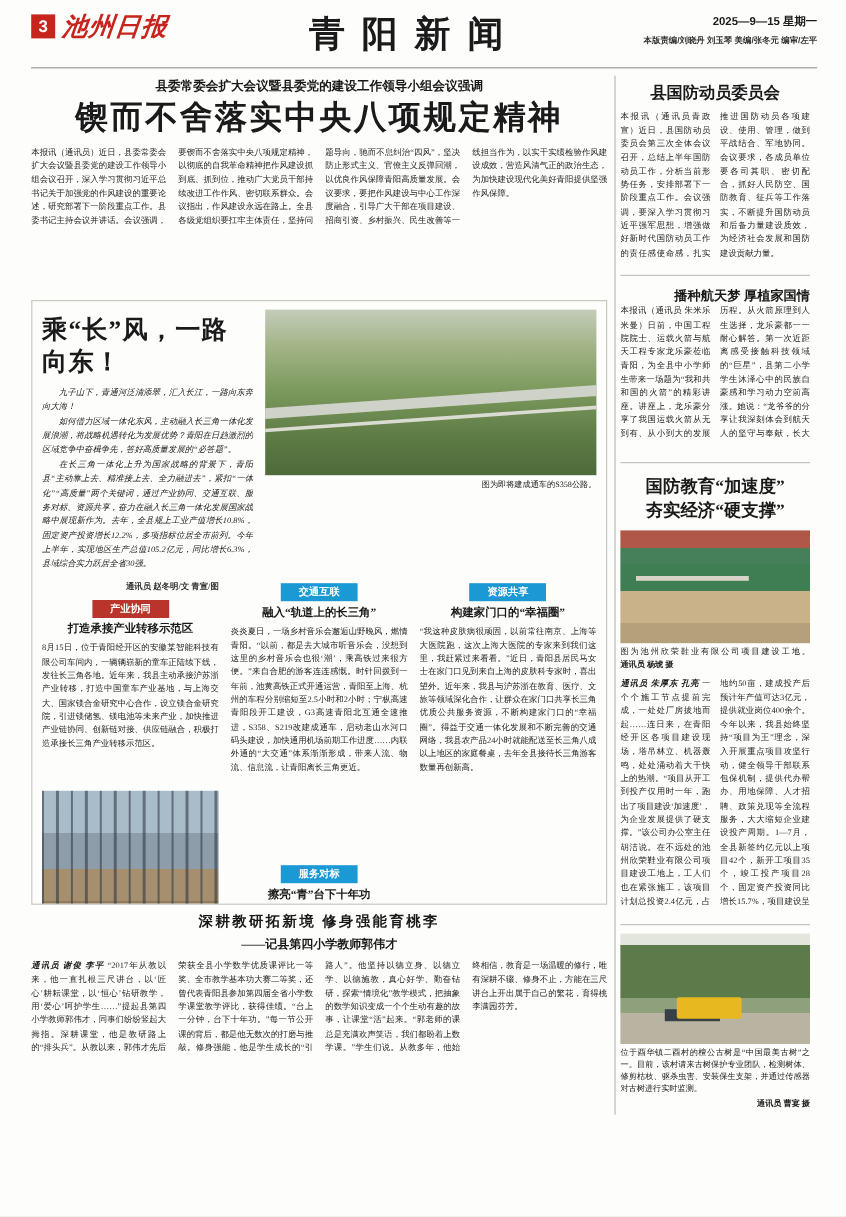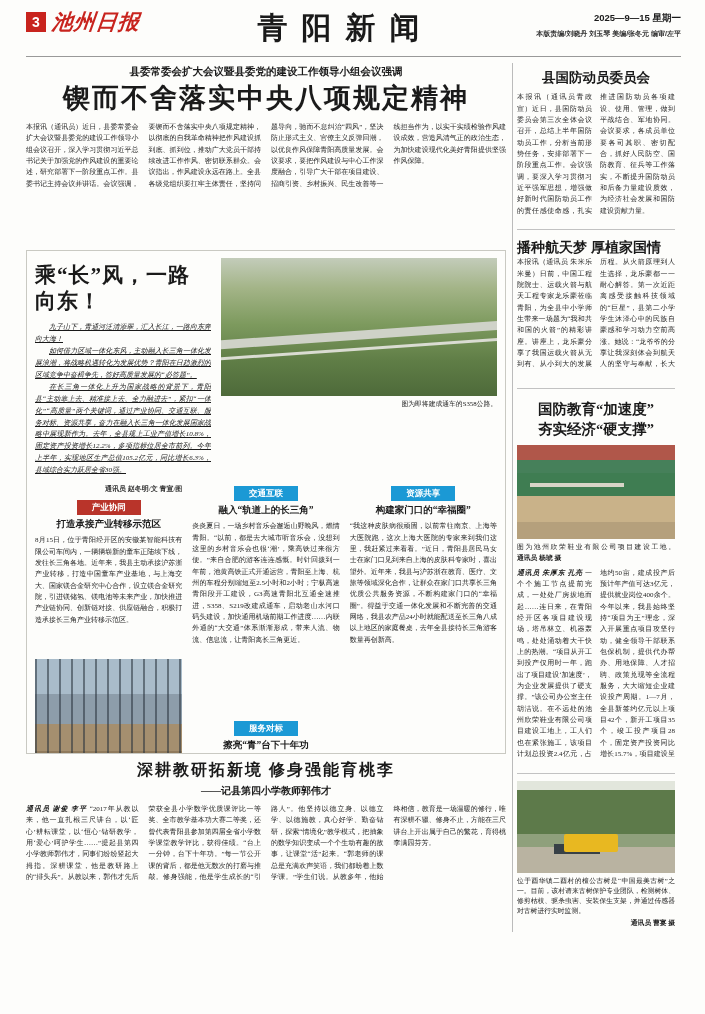--- a/index.html
+++ b/index.html
@@ -36,50 +36,50 @@
   
   .kicker { text-align:center; font-size:10.5px; font-weight:bold; margin:2px 0 3px; font-family:"Liberation Sans",sans-serif; }
   .main-head { text-align:center; font-weight:bold; font-size:27px; line-height:1.22; letter-spacing:2px; }
   .top-body { margin-top:7px; column-count:4; column-gap:10px; height:122px; }
 
   
   .feature { border:1px solid #c9c9c2; margin-top:6px; padding:7px 8px; height:504px; overflow:hidden; }
   .feat-row1 { display:grid; grid-template-columns:176px 1fr; column-gap:10px; }
   .feat-title { font-size:21px; font-weight:bold; line-height:1.25; margin:4px 0 8px; letter-spacing:1px; }
   .feat-intro { font-style:italic; font-size:7px; line-height:1.7; text-align:justify; height:152px; overflow:hidden; }
-  .feat-intro p { text-indent:2em;text-decoration:underline; }
+  .feat-intro p { text-indent:2em; }
   .photo { width:100%; position:relative; overflow:hidden; }
   .photo-aerial { height:138px;
     background:linear-gradient(180deg,#c3ccba 0%,#a3b487 22%,#7d9a5e 48%,#5f7d46 75%,#4e6a3a 100%); }
   .photo-aerial:after { content:""; position:absolute; left:-12%; top:52%; width:130%; height:9px;
     background:#cfd2c8; transform:rotate(-4deg); box-shadow:0 14px 0 -3px #dadcd2; }
   .feat-caption { text-align:right; font-size:6.8px; margin-top:3px; color:#222; }
   .feat-row2 { display:grid; grid-template-columns:1fr 1fr 1fr; column-gap:10px; margin-top:8px; height:368px; overflow:hidden; }
   .byline { font-size:7px; font-weight:bold; text-align:right; margin:2px 0 6px; color:#333; }
   .tag { display:block; width:64px; margin:4px auto 3px; text-align:center; color:#fff;
     font-size:8.5px; font-weight:bold; padding:1.5px 0; background:#1b99d5; font-family:"Liberation Sans",sans-serif; }
   .tag-red { background:#b9342a; }
   .subhead { text-align:center; font-weight:bold; font-size:9.5px; margin-bottom:4px; }
   .photo-construction { height:118px; margin-top:6px;
     background:
       repeating-linear-gradient(90deg, rgba(40,50,60,.55) 0 2px, transparent 2px 12px),
       linear-gradient(180deg,#a9bcca 0% 30%,#8d9daa 30% 55%,#a58f6f 55% 78%,#8f7a5c 78% 100%); }
   .feat-caption2 { font-size:6.8px; margin-top:3px; text-align:center; }
 
   
   .bottom { margin-top:6px; }
-  .bottom-head { text-align:center; font-size:16px; font-weight:bold; letter-spacing:2px; }
+  .bottom-head { text-align:center; font-size:12px; font-weight:bold; letter-spacing:2px; }
   .bottom-sub { text-align:center; font-size:10px; font-weight:bold; margin:3px 0 6px; }
   .bottom-body { column-count:4; column-gap:10px; height:118px; }
   .lead-byline { font-weight:bold; font-style:italic; }
 
   
   .rc-art { padding:2px 0 4px; }
   .rc-head { text-align:center; font-weight:bold; font-size:13.5px; line-height:1.35; margin:4px 0 5px; }
-  .rc-kicker { text-align:left; font-weight:bold; font-size:14px; margin-top:2px; font-family:"Liberation Sans",sans-serif; }
+  .rc-kicker { text-align:right; font-weight:bold; font-size:11px; margin-top:2px; font-family:"Liberation Sans",sans-serif; }
   .rc-head2 { text-align:center; font-weight:bold; font-size:12px; margin:3px 0 5px; }
   .rc-head3 { text-align:center; font-weight:bold; font-size:14.5px; line-height:1.35; margin:4px 0 6px; }
   .rc-body { column-count:2; column-gap:8px; height:128px; }
   .rc-body2 { column-count:2; column-gap:8px; height:122px; }
   .rc-body3 { column-count:2; column-gap:8px; height:196px; margin-top:5px; }
   .photo-site { height:94px;
     background:linear-gradient(180deg,#b0574a 0% 16%,#46805a 16% 30%,#3f7d52 30% 54%,#c9b289 54% 82%,#b5a07c 82% 100%); }
   .photo-site:after { content:""; position:absolute; left:8%; top:40%; width:60%; height:4px; background:#d8d5c8; }
   .photo-tree { height:92px;
     background:linear-gradient(180deg,#e2e6dc 0% 10%,#5d7a4a 10% 58%,#8fa07c 58% 72%,#b9b3a1 72% 100%); }

